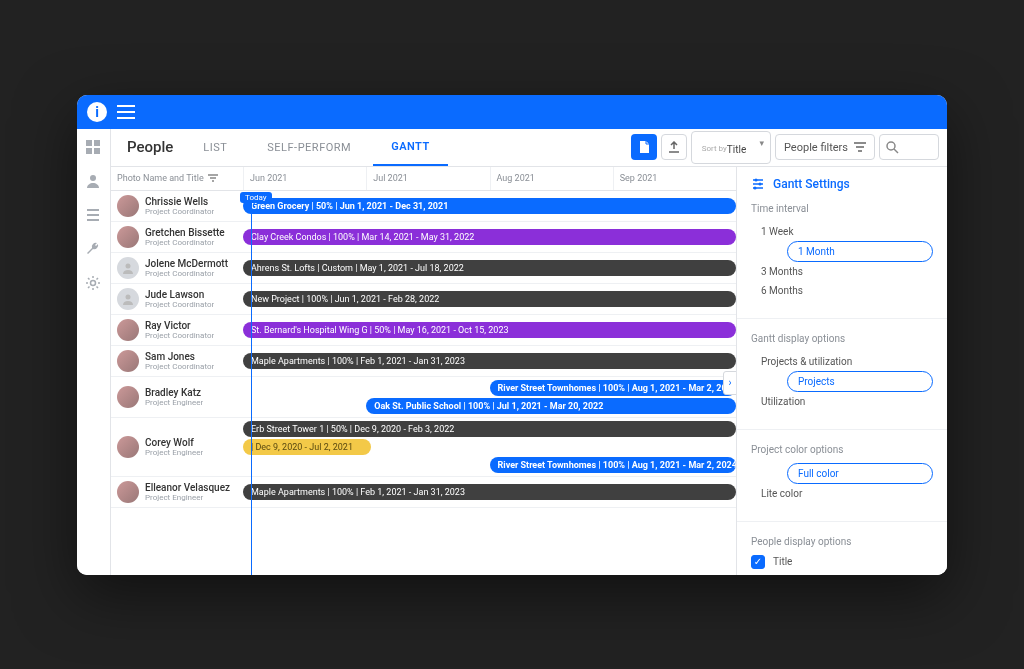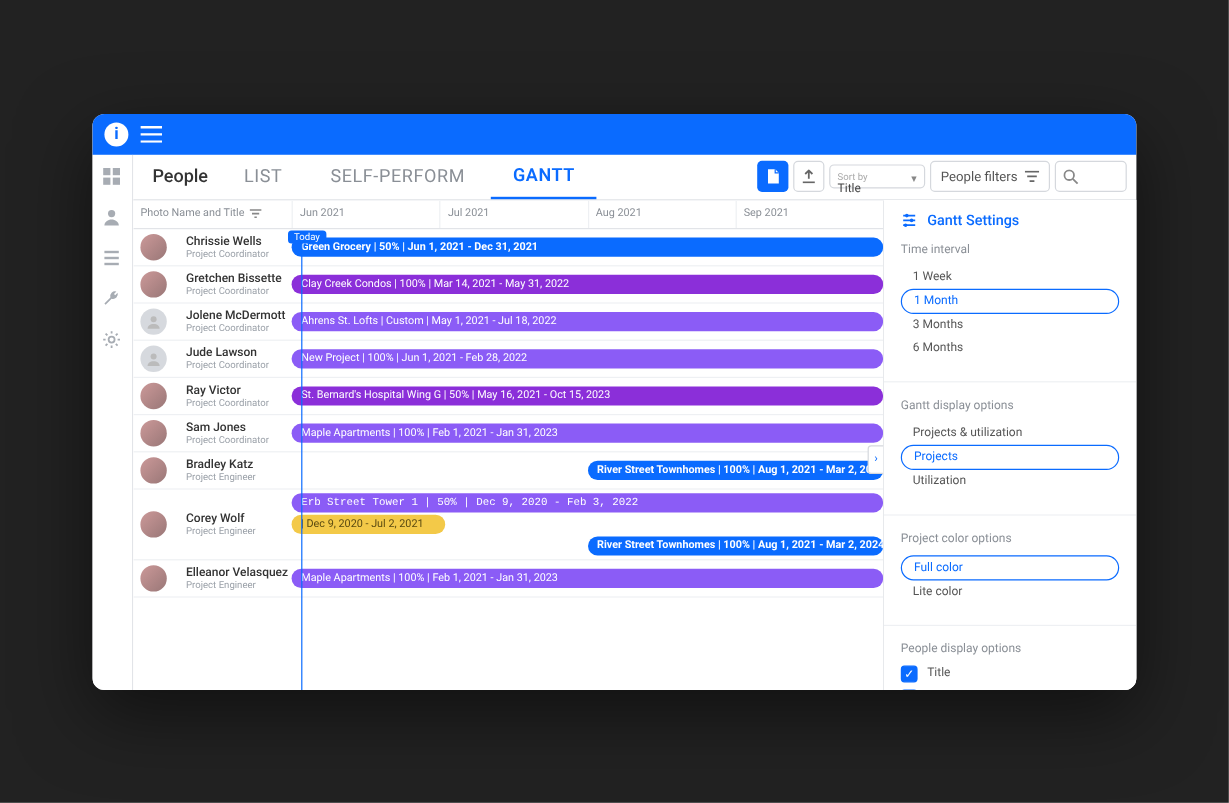--- a/index.html
+++ b/index.html
@@ -7,63 +7,63 @@
   .app-window { width: 870px; height: 480px; background: #f5f6f7; border-radius: 10px; overflow: hidden; display: flex; flex-direction: column; box-shadow: 0 20px 60px rgba(0,0,0,.5); }
   .titlebar { height: 34px; background: #0a6bff; display: flex; align-items: center; padding: 0 10px; gap: 10px; flex-shrink: 0; }
   .titlebar .logo { width: 20px; height: 20px; border-radius: 50%; background: #fff; display:flex; align-items:center; justify-content:center; color:#0a6bff; font-weight:bold; font-size:14px;}
   .titlebar .menu-icon { color: #fff; cursor: pointer; }
   .body { flex: 1; display: flex; overflow: hidden; }
   .rail { width: 34px; background: #fff; border-right: 1px solid #e2e4e8; display: flex; flex-direction: column; align-items: center; padding-top: 10px; gap: 16px; flex-shrink:0;}
   .rail-item { width: 18px; height: 18px; color: #a7acb3; cursor:pointer; }
   .main { flex: 1; display: flex; flex-direction: column; overflow: hidden; background:#fff; }
   .toolbar { height: 38px; border-bottom: 1px solid #e2e4e8; display: flex; align-items: center; padding: 0 8px; gap: 4px; flex-shrink:0; }
   .toolbar .title { font-size: 15px; color: #333; font-weight: 500; padding: 0 8px; }
-  .tab { font-size: 15px; color: #8a8f96; letter-spacing: .5px; padding: 0 18px; height: 100%; display:flex; align-items:center; cursor:pointer; }
+  .tab { font-size: 11px; color: #8a8f96; letter-spacing: .5px; padding: 0 18px; height: 100%; display:flex; align-items:center; cursor:pointer; }
   .tab.active { color: #0a6bff; font-weight: 600; border-bottom: 2px solid #0a6bff; }
   .spacer { flex: 1; }
   .tool-btn { height: 26px; min-width: 26px; border-radius: 4px; display:flex; align-items:center; justify-content:center; cursor:pointer; }
   .tool-btn.primary { background:#0a6bff; color:#fff; }
   .tool-btn.outline { border:1px solid #d5d8dd; color:#666; background:#fff; }
-  .sort { display:flex; flex-direction:column; font-size:9px; color:#888; padding:12px 20px 0 6px; border:1px solid #d5d8dd; border-radius:4px; height:20px; justify-content:center; position:relative; cursor:pointer; min-width:80px;}
+  .sort { display:flex; flex-direction:row; font-size:9px; color:#888; padding:12px 20px 0 6px; border:1px solid #d5d8dd; border-radius:4px; height:33px; justify-content:center; position:relative; cursor:pointer; min-width:80px;}
   .sort::after { content:"▾"; position:absolute; right:6px; top:6px; color:#888; }
   .sort .lbl{font-size:8px;color:#aaa;}
   .sort .val{font-size:10px;color:#444;}
   .filters-btn { font-size:11px; color:#555; display:flex; align-items:center; gap:6px; border:1px solid #d5d8dd; border-radius:4px; height:26px; padding:0 8px; cursor:pointer;}
   .search-box { border:1px solid #d5d8dd; border-radius:4px; height:26px; width:60px; display:flex; align-items:center; padding:0 6px; color:#888;}
   .content { flex:1; display:flex; overflow:hidden; }
   .gantt-area { flex:1; display:flex; flex-direction:column; overflow:hidden; border-right:1px solid #e2e4e8;}
   .gantt-header { display:flex; height:24px; border-bottom:1px solid #e2e4e8; font-size:9px; color:#8a8f96; flex-shrink:0; background:#fff;}
   .col-photo { width:32px; padding-left:6px; display:flex; align-items:center;}
   .col-name { width:100px; display:flex; align-items:center; gap:4px;}
   .col-timeline { flex:1; display:flex; position:relative;}
   .month-col { flex:1; display:flex; align-items:center; padding-left:6px; border-left:1px solid #eef0f3;}
   .today-marker { position:absolute; left:8px; top:2px; height:2000px; width:1px; border-left:1.5px solid #0a6bff; z-index:1;}
   .today-pill { position:absolute; left:-12px; top:-1px; background:#0a6bff; color:#fff; font-size:8px; padding:1px 5px; border-radius:3px; z-index:2;}
   .rows { flex:1; overflow:hidden; position:relative;}
   .person-row { display:flex; border-bottom:1px solid #eef0f3; min-height:30px;}
-  .person-info { width:132px; display:flex; align-items:center; padding:4px 0 4px 6px; gap:16px; flex-shrink:0;}
+  .person-info { width:132px; display:flex; align-items:center; padding:4px 0 4px 6px; gap:6px; flex-shrink:0;}
   .avatar { width:22px; height:22px; border-radius:50%; background:#d6d9de; flex-shrink:0; display:flex; align-items:center; justify-content:center; font-size:10px; color:#888;}
   .avatar.real { background: linear-gradient(135deg,#c99,#977); }
   .name-block { display:flex; flex-direction:column; overflow:hidden;}
   .name { font-size:10px; color:#333; font-weight:500; white-space:nowrap;}
   .role { font-size:8px; color:#9aa0a8; white-space:nowrap;}
   .bars { flex:1; position:relative; display:flex; flex-direction:column; justify-content:center; gap:2px; padding:3px 0;}
   .bar { height:16px; border-radius:8px; color:#fff; font-size:9px; display:flex; align-items:center; padding:0 8px; white-space:nowrap; overflow:hidden; position:relative;}
   .bar.blue { background:#0a6bff;font-weight:bold; }
   .bar.purple { background:#8b2fd9; }
-  .bar.green { background:#8b5cf6; }
+  .bar.green { background:#404040; }
   .bar.yellow { background:#f3c948; color:#5a4a11; }
   .settings { width:210px; background:#fff; overflow:auto; padding:10px 14px; font-size:11px; flex-shrink:0;}
   .settings-header { display:flex; align-items:center; gap:8px; color:#0a6bff; font-size:12px; font-weight:500; margin-bottom:12px;}
   .settings-header .icon { color:#0a6bff; }
   .settings-section { margin-bottom:18px; }
   .settings-label { font-size:10px; color:#8a8f96; margin-bottom:8px;}
   .pill-row { display:flex; flex-wrap:wrap; gap:0; border-radius:4px;flex-direction:column;}
   .pill { font-size:10px; padding:4px 10px; cursor:pointer; color:#555; border-radius:12px;}
-  .pill.selected { border:1px solid #0a6bff; color:#0a6bff; background:#fff;}
+  .pill.selected { border:1px solid #0a6bff; color:#0a6bff; background:#fff;margin-left:36px;}
   .check-row { display:flex; align-items:center; gap:8px; font-size:10px; color:#555; margin-bottom:6px;}
   .checkbox { width:14px; height:14px; border:1px solid #c5c8cc; border-radius:3px; display:flex; align-items:center; justify-content:center; cursor:pointer; flex-shrink:0;}
   .checkbox.checked { background:#0a6bff; border-color:#0a6bff; }
   .checkbox.checked::after { content:"✓"; color:#fff; font-size:10px;}
   .collapse-handle { position:absolute; right:-1px; top:50%; background:#fff; width:14px; height:24px; border:1px solid #d5d8dd; border-radius:3px 0 0 3px; display:flex; align-items:center; justify-content:center; color:#0a6bff; font-size:10px; cursor:pointer; z-index:3;}
   hr.divider { border:none; border-top:1px solid #eef0f3; margin:0 -14px 14px;}
   svg { display:block; }
 </style>
 </head>
 <body>
@@ -260,32 +260,33 @@
               <div class="person-row">
                 <div class="person-info">
                   <div class="avatar real"></div>
                   <div class="name-block">
                     <div class="name">Bradley Katz</div>
                     <div class="role">Project Engineer</div>
                   </div>
                 </div>
                 <div class="bars">
                   <div class="bar blue" style="margin-left: 50%; width: 50%;">River Street Townhomes | 100% | Aug 1, 2021 - Mar 2, 2024</div>
+                  <div class="bar blue" style="margin-left: 25%; width: 75%;">Oak St. Public School | 100% | Jul 1, 2021 - Mar 20, 2022</div>
                 </div>
               </div>
               <div class="person-row">
                 <div class="person-info">
                   <div class="avatar real"></div>
                   <div class="name-block">
                     <div class="name">Corey Wolf</div>
                     <div class="role">Project Engineer</div>
                   </div>
                 </div>
                 <div class="bars">
-                  <div class="bar green" style="margin-left: 0%; width: 100%; font-family: Liberation Mono, monospace;">Erb Street Tower 1 | 50% | Dec 9, 2020 - Feb 3, 2022</div>
+                  <div class="bar green" style="margin-left: 0%; width: 100%;">Erb Street Tower 1 | 50% | Dec 9, 2020 - Feb 3, 2022</div>
                   <div class="bar yellow" style="margin-left: 0%; width: 26%;">| Dec 9, 2020 - Jul 2, 2021</div>
                   <div class="bar blue" style="margin-left: 50%; width: 50%;">River Street Townhomes | 100% | Aug 1, 2021 - Mar 2, 2024</div>
                 </div>
               </div>
               <div class="person-row">
                 <div class="person-info">
                   <div class="avatar real"></div>
                   <div class="name-block">
                     <div class="name">Elleanor Velasquez</div>
                     <div class="role">Project Engineer</div>

